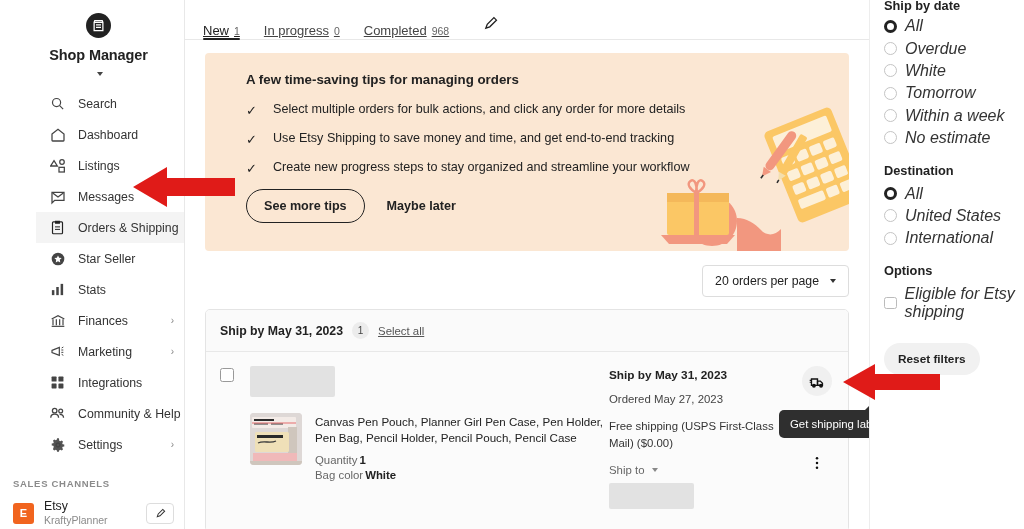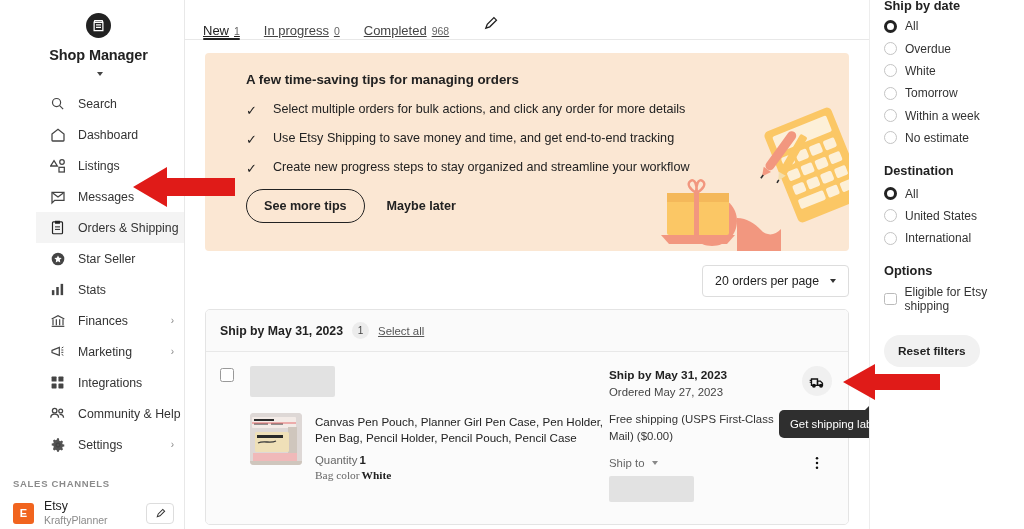--- a/index.html
+++ b/index.html
@@ -148,24 +148,24 @@
   }
   .order-left { flex: 1; padding-left: 16px; }
   .redact { background: #e2e2e2; border-radius: 2px; }
   .redact-shop { width: 85px; height: 31px; }
   .order-item { display: flex; gap: 13px; margin-top: 16px; }
   .thumb { width: 52px; height: 52px; border-radius: 4px; flex: 0 0 52px; overflow: hidden; position: relative; background:#dfdada; }
   .item-meta { padding-top: 1px; }
   .item-title { font-size: 11.6px; color: #222; line-height: 1.42; max-width: 345px; }
   .item-attr { font-size: 11.4px; color: #666; margin-top: 7px; }
   .item-attr b { color: #222; font-weight: bold; margin-left: 2px; }
-  .item-attr.tight { margin-top: 3px; font-family: Liberation Serif, serif; }
+  .item-attr.tight { margin-top: 3px; }
   .order-right { width: 225px; flex: 0 0 225px; position: relative; padding-top: 2px; }
   .ship-by { font-size: 11.8px; font-weight: bold; color: #222; }
-  .ordered-on { font-size: 11.4px; color: #444; margin-top: 4px; }
+  .ordered-on { font-size: 11.4px; color: #444; margin-top: 11px; }
   .ship-method { font-size: 11.4px; color: #333; margin-top: 13px; line-height: 1.5; max-width: 175px; }
   .ship-to { font-size: 11.4px; color: #666; margin-top: 12px; display: flex; align-items: center; gap: 5px; }
   .redact-addr { width: 85px; height: 26px; margin-top: 7px; }
   .order-actions { position: absolute; right: 0; top: 0; width: 34px; display: flex; flex-direction: column; align-items: center; gap: 14px; }
   .action-circle {
     width: 30px; height: 30px; border-radius: 50%; background: #f0f0f0;
     display: flex; align-items: center; justify-content: center;
   }
   .action-plain { width: 30px; height: 26px; display: flex; align-items: center; justify-content: center; }
   .tooltip {
@@ -187,21 +187,21 @@
   .filter-hdr.first { margin-top: -2px; }
   .filter-grp { margin-top: 16px; }
   .radio-row { display: flex; align-items: center; gap: 8px; height: 17.8px; margin-top: 4.5px; }
   .radio {
     width: 13px; height: 13px; border-radius: 50%; border: 1.4px solid #c4c4c4;
     flex: 0 0 13px; background: #fff;
   }
   .radio.on {
     border: 3.6px solid #222; background: #fff;
   }
-  .radio-lbl { font-size: 12px; color: #333; }
+  .radio-lbl { font-size: 16px; color: #333; font-style: italic; }
   .check-row { display: flex; align-items: center; gap: 8px; margin-top: 7px; }
   .checkbox { width: 12.5px; height: 12.5px; border: 1.4px solid #bbb; border-radius: 2.5px; flex: 0 0 12.5px; }
   .reset-btn {
     margin-top: 22px; background: #f1f1f1; border: none; border-radius: 18px;
     padding: 9px 14px; font-size: 11.8px; font-weight: bold; color: #222;
     font-family: "Liberation Sans", sans-serif;
   }
 
   
   .arrow { position: absolute; z-index: 60; pointer-events: none; }

